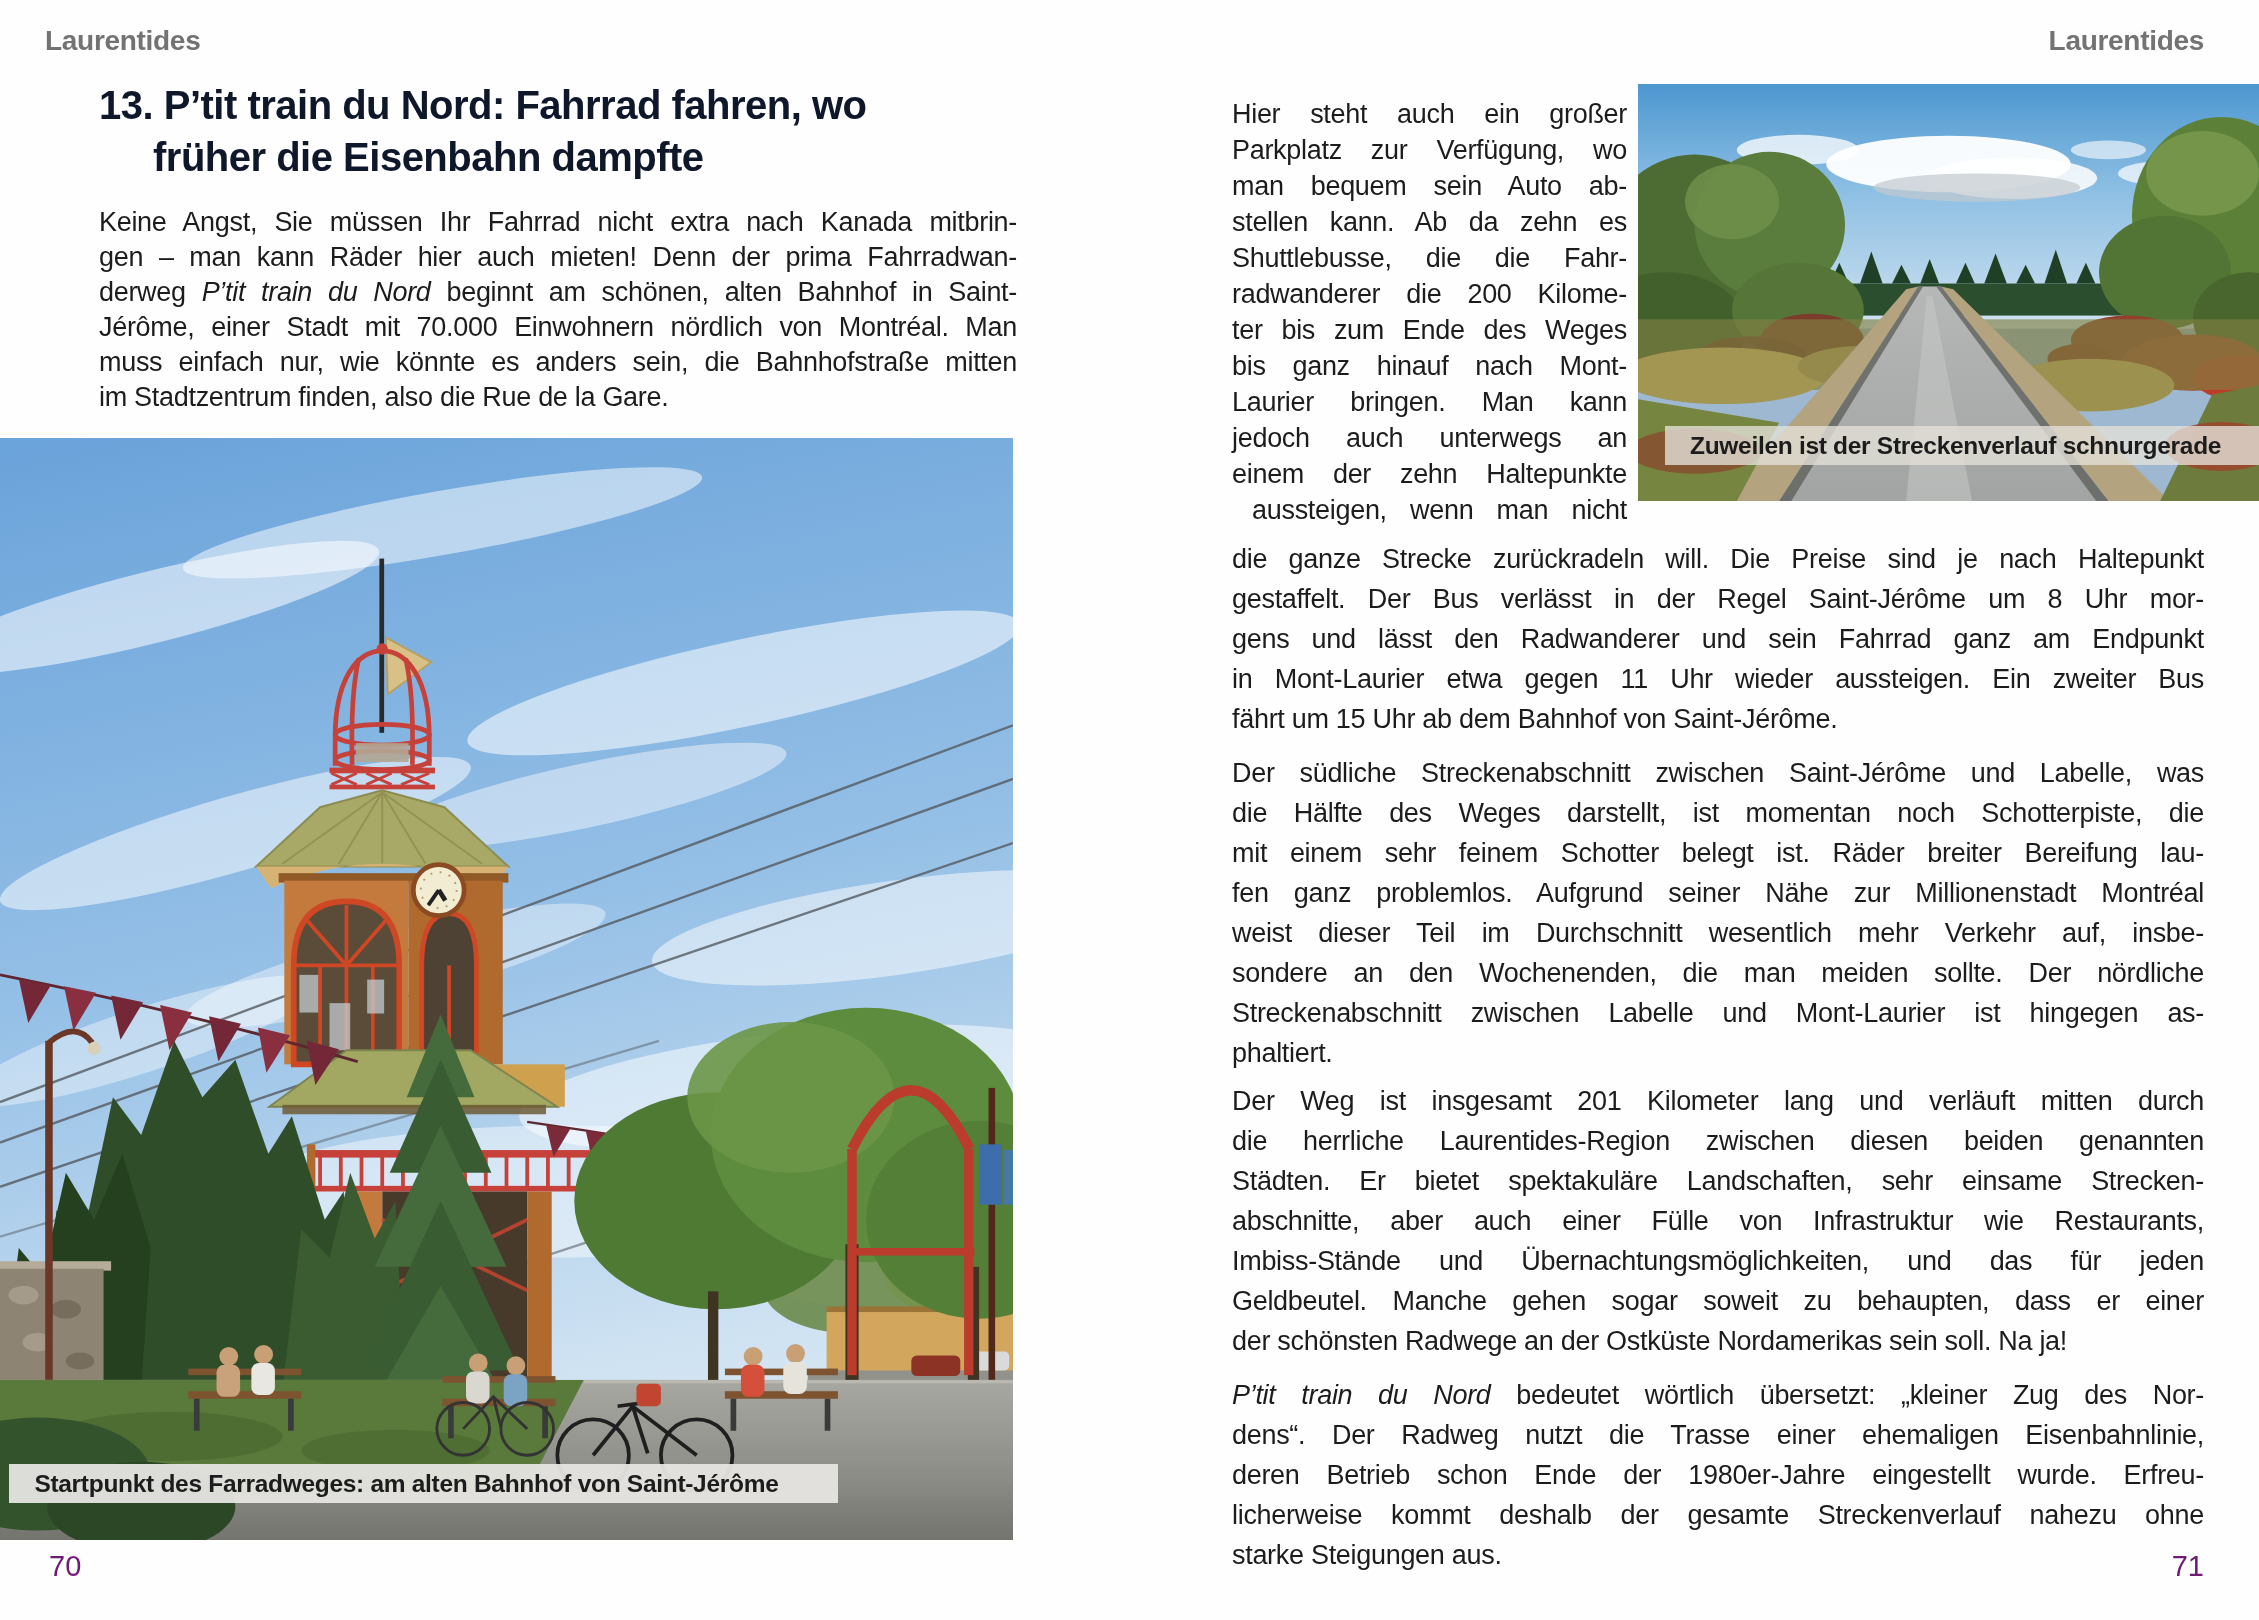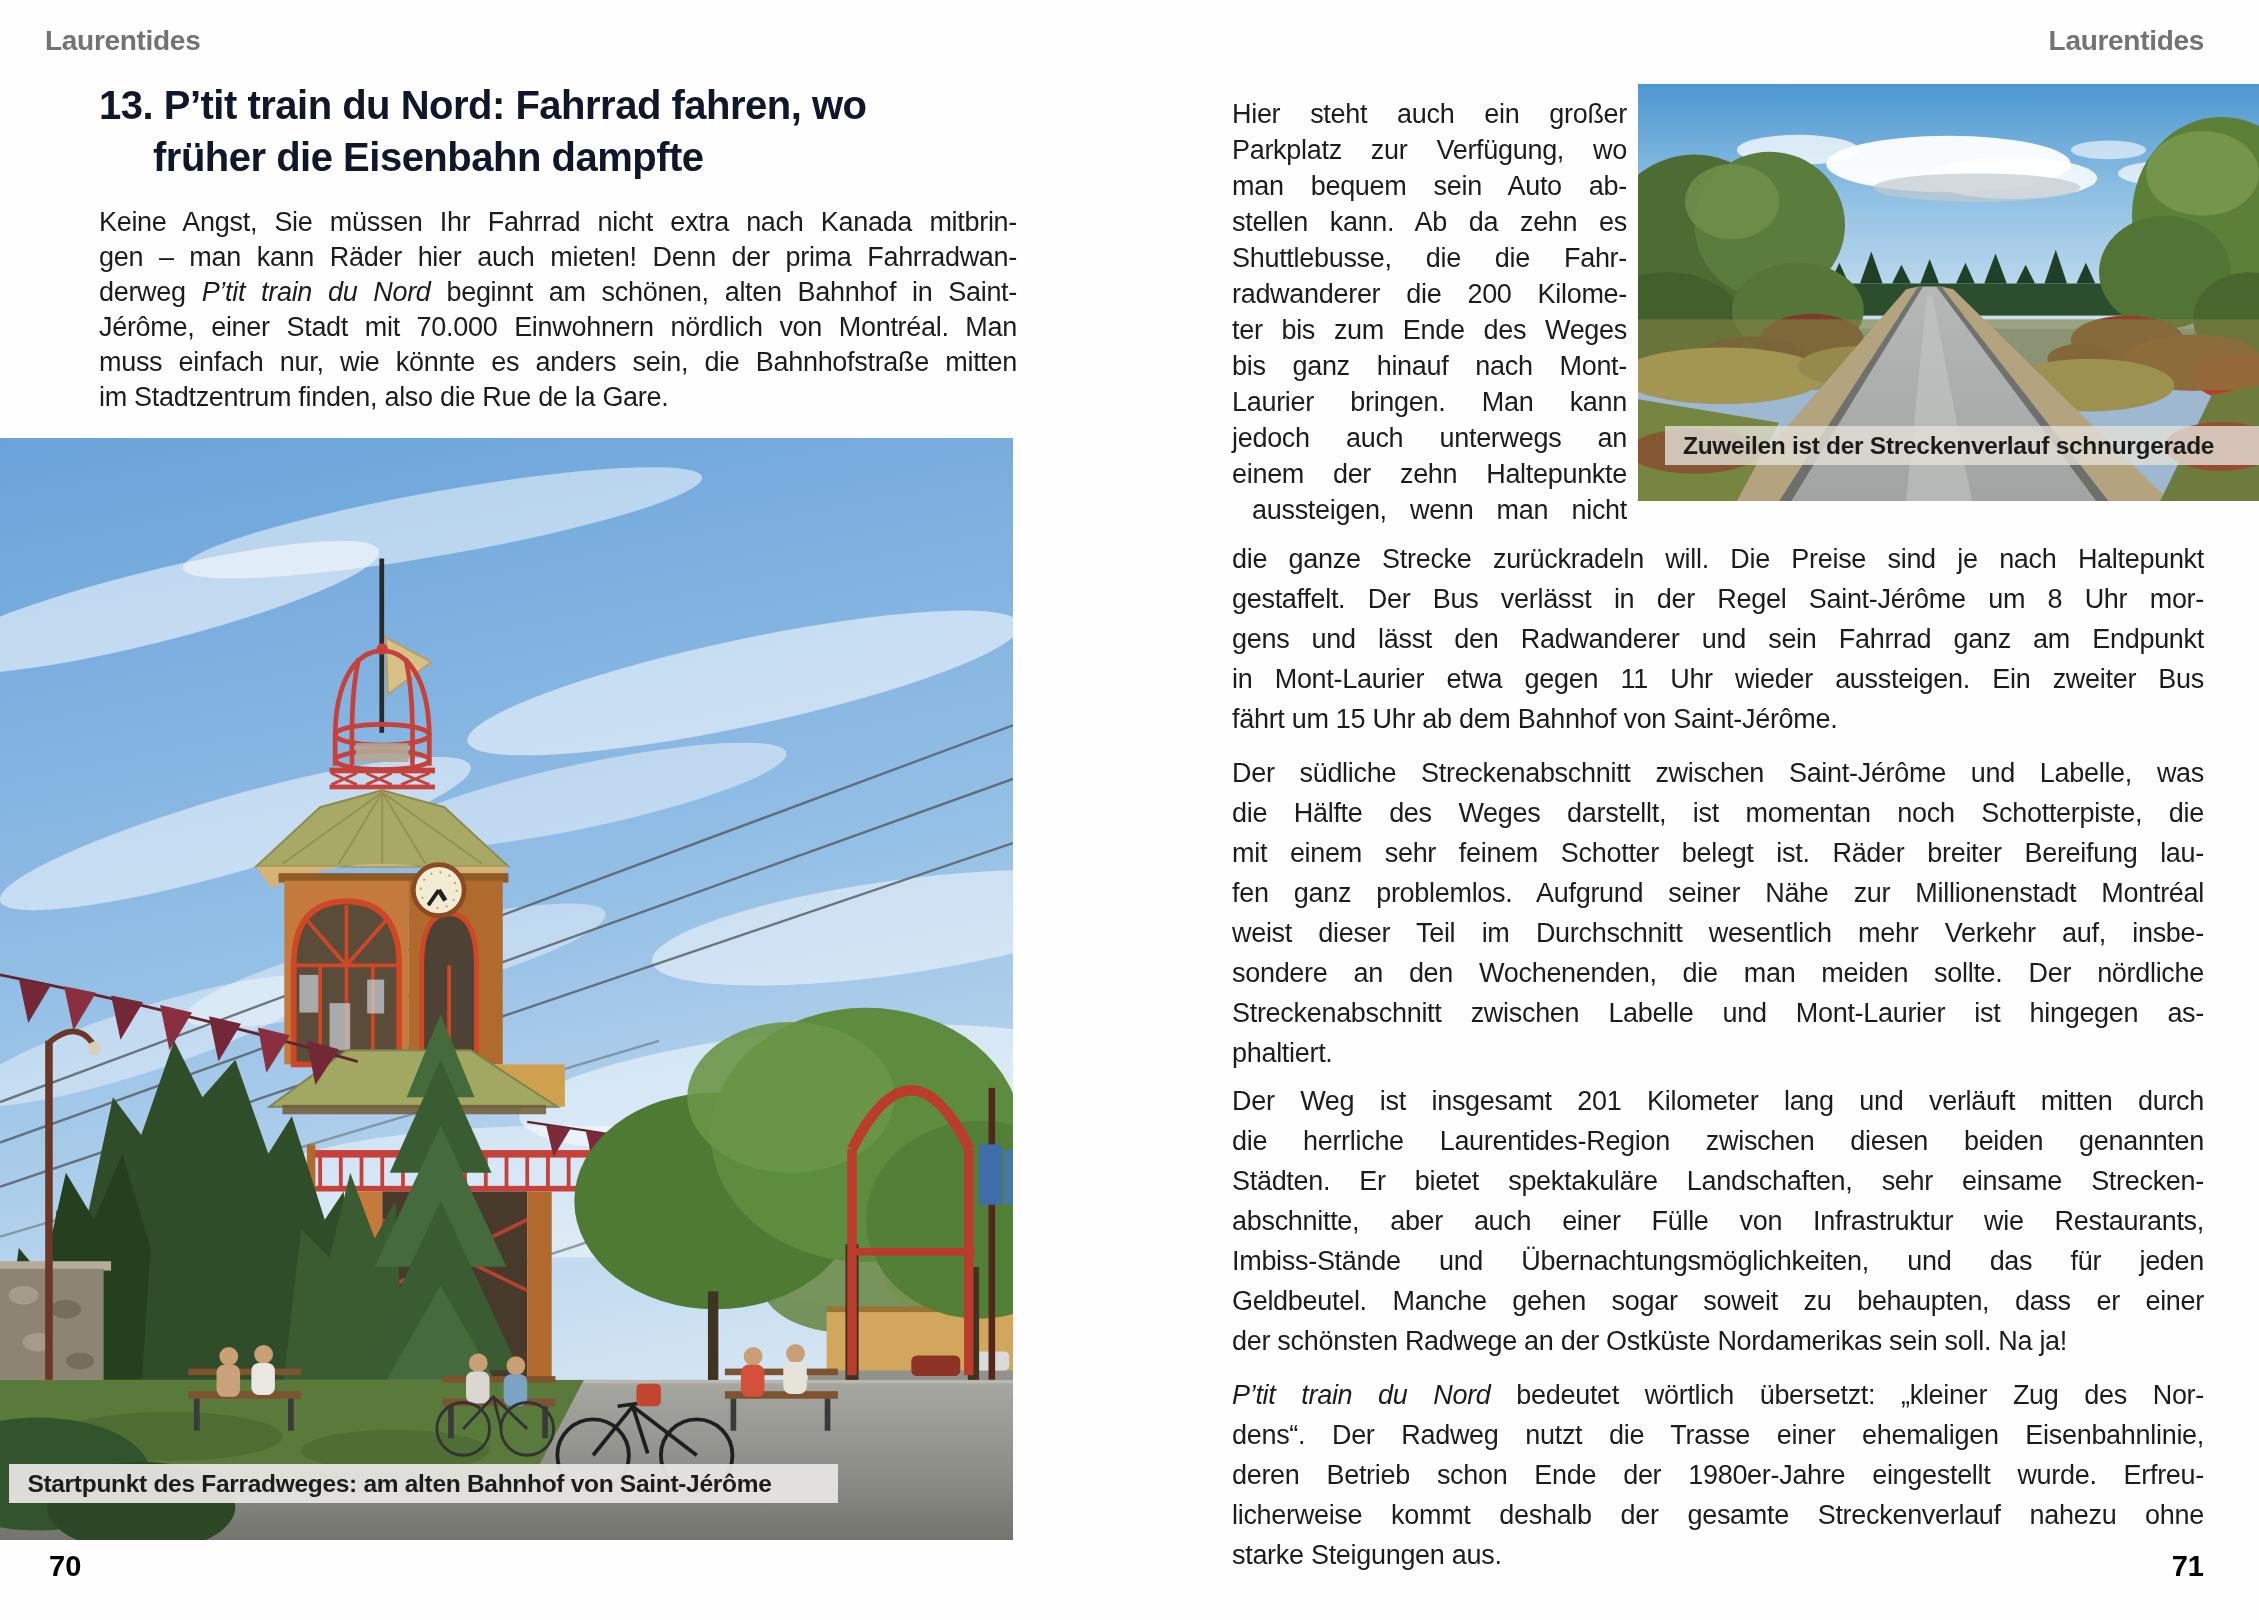--- a/index.html
+++ b/index.html
@@ -2,33 +2,33 @@
 <html style="font-size:15px"><head>
 <meta charset="utf-8">
 <style>
   html,body{margin:0;padding:0;background:#ffffff;}
   #spread{
     position:relative;width:2260px;height:1621px;background:#fefefe;overflow:hidden;
     font-family:"Liberation Sans", sans-serif;color:#1a1a1a;
   }
   .abs{position:absolute;}
   .running-header{font-size:28px;font-weight:bold;letter-spacing:-0.3px;color:#737373;}
-  .page-number{font-size:29px;font-weight:bold;color:#000000;}
+  .page-number{font-size:29px;font-weight:normal;color:#701a75;}
   .chapter-title{font-size:40px;font-weight:bold;color:#0f172a;letter-spacing:-0.5px;white-space:nowrap;}
   .body-copy{font-size:27px;letter-spacing:-0.3px;line-height:40px;color:#1c1c1c;}
   .body-copy .jline{text-align:justify;text-align-last:justify;}
   .body-copy .jline:last-child{text-align-last:left;}
   .body-copy.stretch-all .jline:last-child{text-align-last:justify;margin-left:20px;}
   .intro-copy{line-height:35px;}
   .narrow-copy{line-height:36px;}
   .it{font-style:italic;}
   .photo{overflow:hidden;background:#9db8d0;}
   .photo svg{display:block;width:100%;height:100%;}
   .caption-bar{
-    height:39px;line-height:39px;padding-left:18px;box-sizing:border-box;
+    height:39px;line-height:39px;padding-left:25px;box-sizing:border-box;
     font-size:24.5px;font-weight:bold;color:#1c1c1c;letter-spacing:-0.3px;white-space:nowrap;
   }
   .caption-left{background:rgba(230,229,225,0.95);}
   .caption-right{background:rgba(226,224,215,0.80);}
 </style>
 </head>
 <body>
 
 <div id="spread">
 

